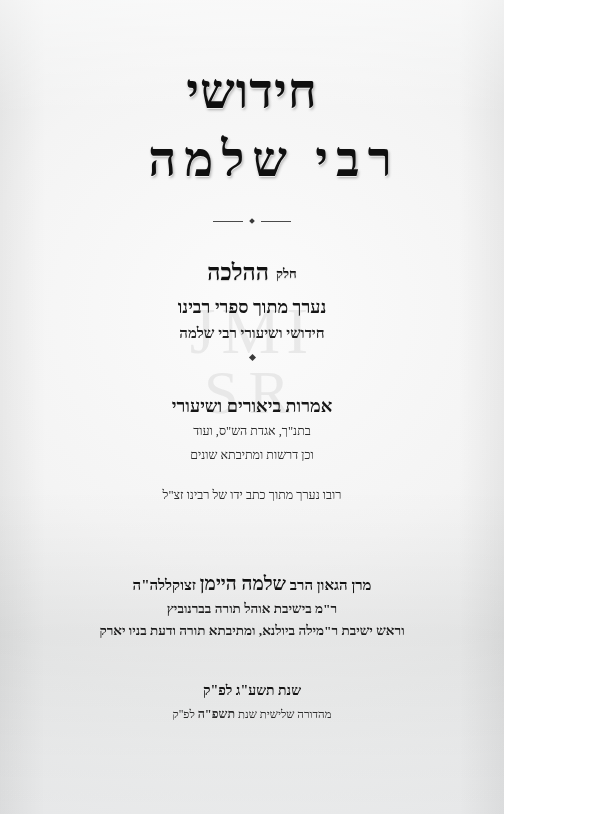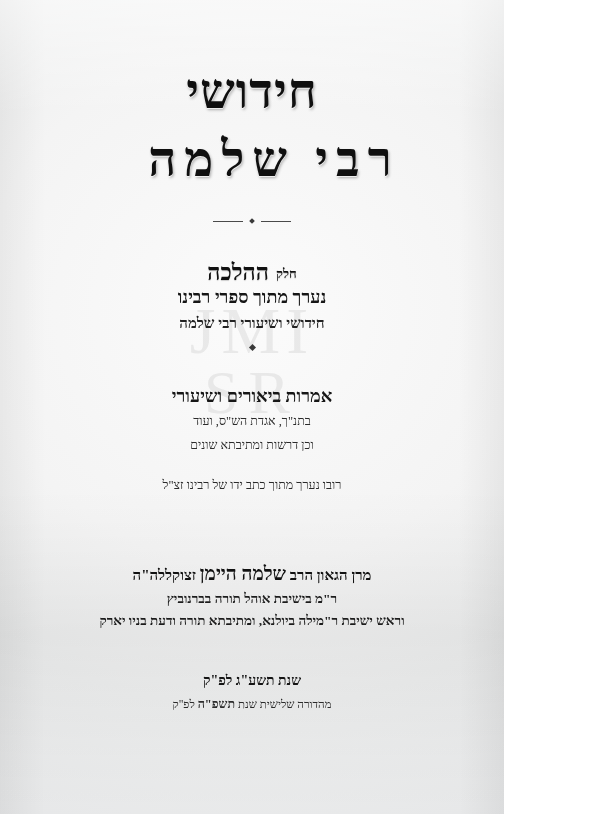--- a/index.html
+++ b/index.html
@@ -95,20 +95,21 @@
     text-shadow: 0 1px 1px rgba(0,0,0,0.18);
     line-height: 1.2;
   }
   .sec-head .small {
     font-size: 13px;
     font-weight: 700;
     vertical-align: 2px;
     padding-left: 7px;
   }
   .sub1 {
+    margin-top: 10px;
     font-size: 18px;
     font-weight: 700;
     color: #161616;
   }
   .sub2 {
     margin-top: 7px;
     font-size: 15px;
     font-weight: 700;
     color: #222;
   }

